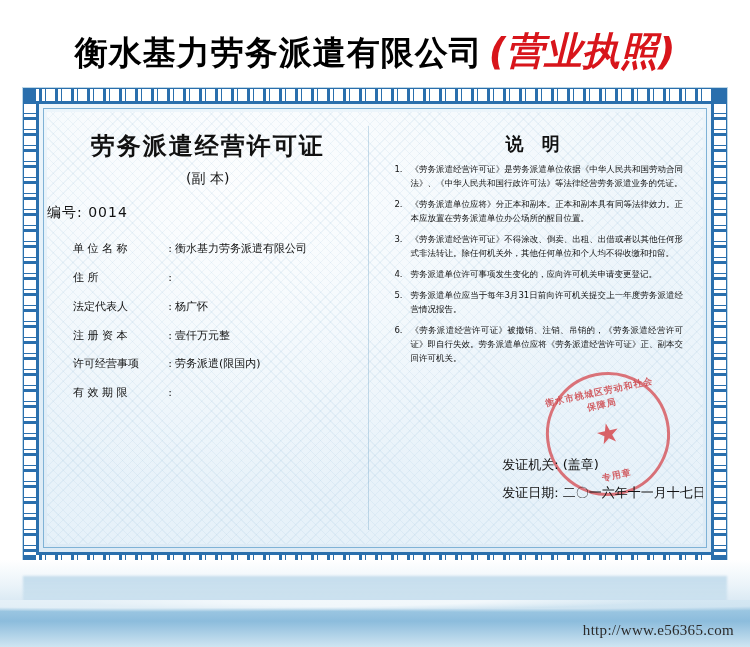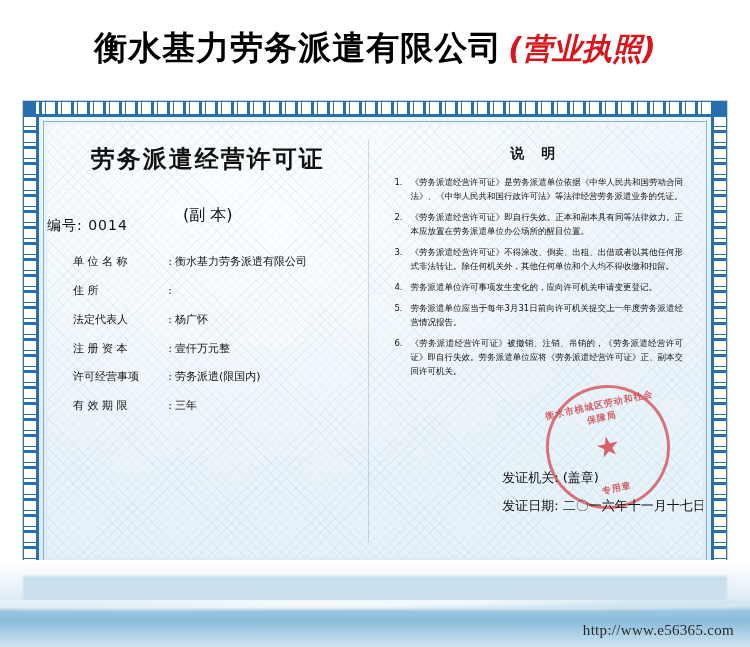--- a/index.html
+++ b/index.html
@@ -15,27 +15,27 @@
     position:absolute;left:0;top:26px;width:750px;
     text-align:center;
     white-space:nowrap;
   }
   .header .main-title{
     font-size:33px;font-weight:bold;color:#000000;
     letter-spacing:1px;
     font-family:"DejaVu Sans","Liberation Sans",sans-serif;
   }
   .header .sub-title{
-    font-size:30px;font-weight:bold;color:#d8151b;
+    font-size:38px;font-weight:bold;color:#d8151b;
     font-style:italic;
     margin-left:6px;
   }
   
   .cert-wrap{
-    position:absolute;left:23px;top:101px;width:704px;height:480px;
+    position:absolute;left:23px;top:88px;width:704px;height:480px;
     background:linear-gradient(180deg,#eef6fb 0%,#e3f0f9 40%,#dceaf5 100%);
     box-shadow:0 0 0 1px #bcd6e6;
     overflow:hidden;
   }
   
   .border-deco{
     position:absolute;inset:0;
     border:13px solid #2a6fad;
     box-sizing:border-box;
   }
@@ -98,21 +98,21 @@
     position:absolute;left:0;top:0;width:49%;height:100%;
   }
   .cert-title{
     position:absolute;left:0;right:0;top:18px;
     text-align:center;
     font-size:24px;font-weight:bold;color:#111;
     letter-spacing:2px;
   }
   .cert-copy{
     position:absolute;left:0;right:0;top:58px;
-    text-align:center;font-size:16px;color:#111;margin-top:22px;
+    text-align:center;font-size:14px;color:#111;
   }
   .cert-no{
     position:absolute;left:0;right:0;top:92px;
     text-align:left;font-size:14px;color:#111;letter-spacing:1px;
   }
   .fields{
     position:absolute;left:26px;right:14px;top:130px;
   }
   .field-row{
     display:flex;align-items:flex-start;
@@ -126,21 +126,21 @@
     white-space:nowrap;
   }
   .field-colon{width:10px;flex:0 0 10px;text-align:center;}
   .field-value{flex:1 1 auto;}
   
   .right-col{
     position:absolute;right:0;top:0;width:51%;height:100%;
   }
   .note-title{
     position:absolute;left:0;right:0;top:20px;
-    text-align:center;font-size:14px;font-weight:bold;color:#111;
+    text-align:center;font-size:18px;font-weight:bold;color:#111;
     letter-spacing:6px;
   }
   .note-list{
     position:absolute;left:26px;right:20px;top:50px;
     font-size:8.5px;line-height:1.65;color:#111;
     text-align:justify;
   }
   .note-item{
     display:flex;margin-bottom:7px;
   }
@@ -251,35 +251,34 @@
           <span class="field-value">壹仟万元整</span>
         </div>
         <div class="field-row">
           <span class="field-label">许可经营事项</span>
           <span class="field-colon">:</span>
           <span class="field-value">劳务派遣(限国内)</span>
         </div>
         <div class="field-row">
           <span class="field-label">有 效 期 限</span>
           <span class="field-colon">:</span>
-          <span class="field-value">三年</span>
         </div>
       </div>
     </div>
 
     <div class="right-col">
       <div class="note-title">说  明</div>
       <div class="note-list">
         <div class="note-item">
           <span class="note-num">1.</span>
           <span class="note-text">《劳务派遣经营许可证》是劳务派遣单位依据《中华人民共和国劳动合同法》、《中华人民共和国行政许可法》等法律经营劳务派遣业务的凭证。</span>
         </div>
         <div class="note-item">
           <span class="note-num">2.</span>
-          <span class="note-text">《劳务派遣经营许可证》即自行失效。正本和副本具有同等法律效力。正本应放置在劳务派遣单位办公场所的醒目位置。</span>
+          <span class="note-text">《劳务派遣单位应将》分正本和副本。正本和副本具有同等法律效力。正本应放置在劳务派遣单位办公场所的醒目位置。</span>
         </div>
         <div class="note-item">
           <span class="note-num">3.</span>
           <span class="note-text">《劳务派遣经营许可证》不得涂改、倒卖、出租、出借或者以其他任何形式非法转让。除任何机关外，其他任何单位和个人均不得收缴和扣留。</span>
         </div>
         <div class="note-item">
           <span class="note-num">4.</span>
           <span class="note-text">劳务派遣单位许可事项发生变化的，应向许可机关申请变更登记。</span>
         </div>
         <div class="note-item">

